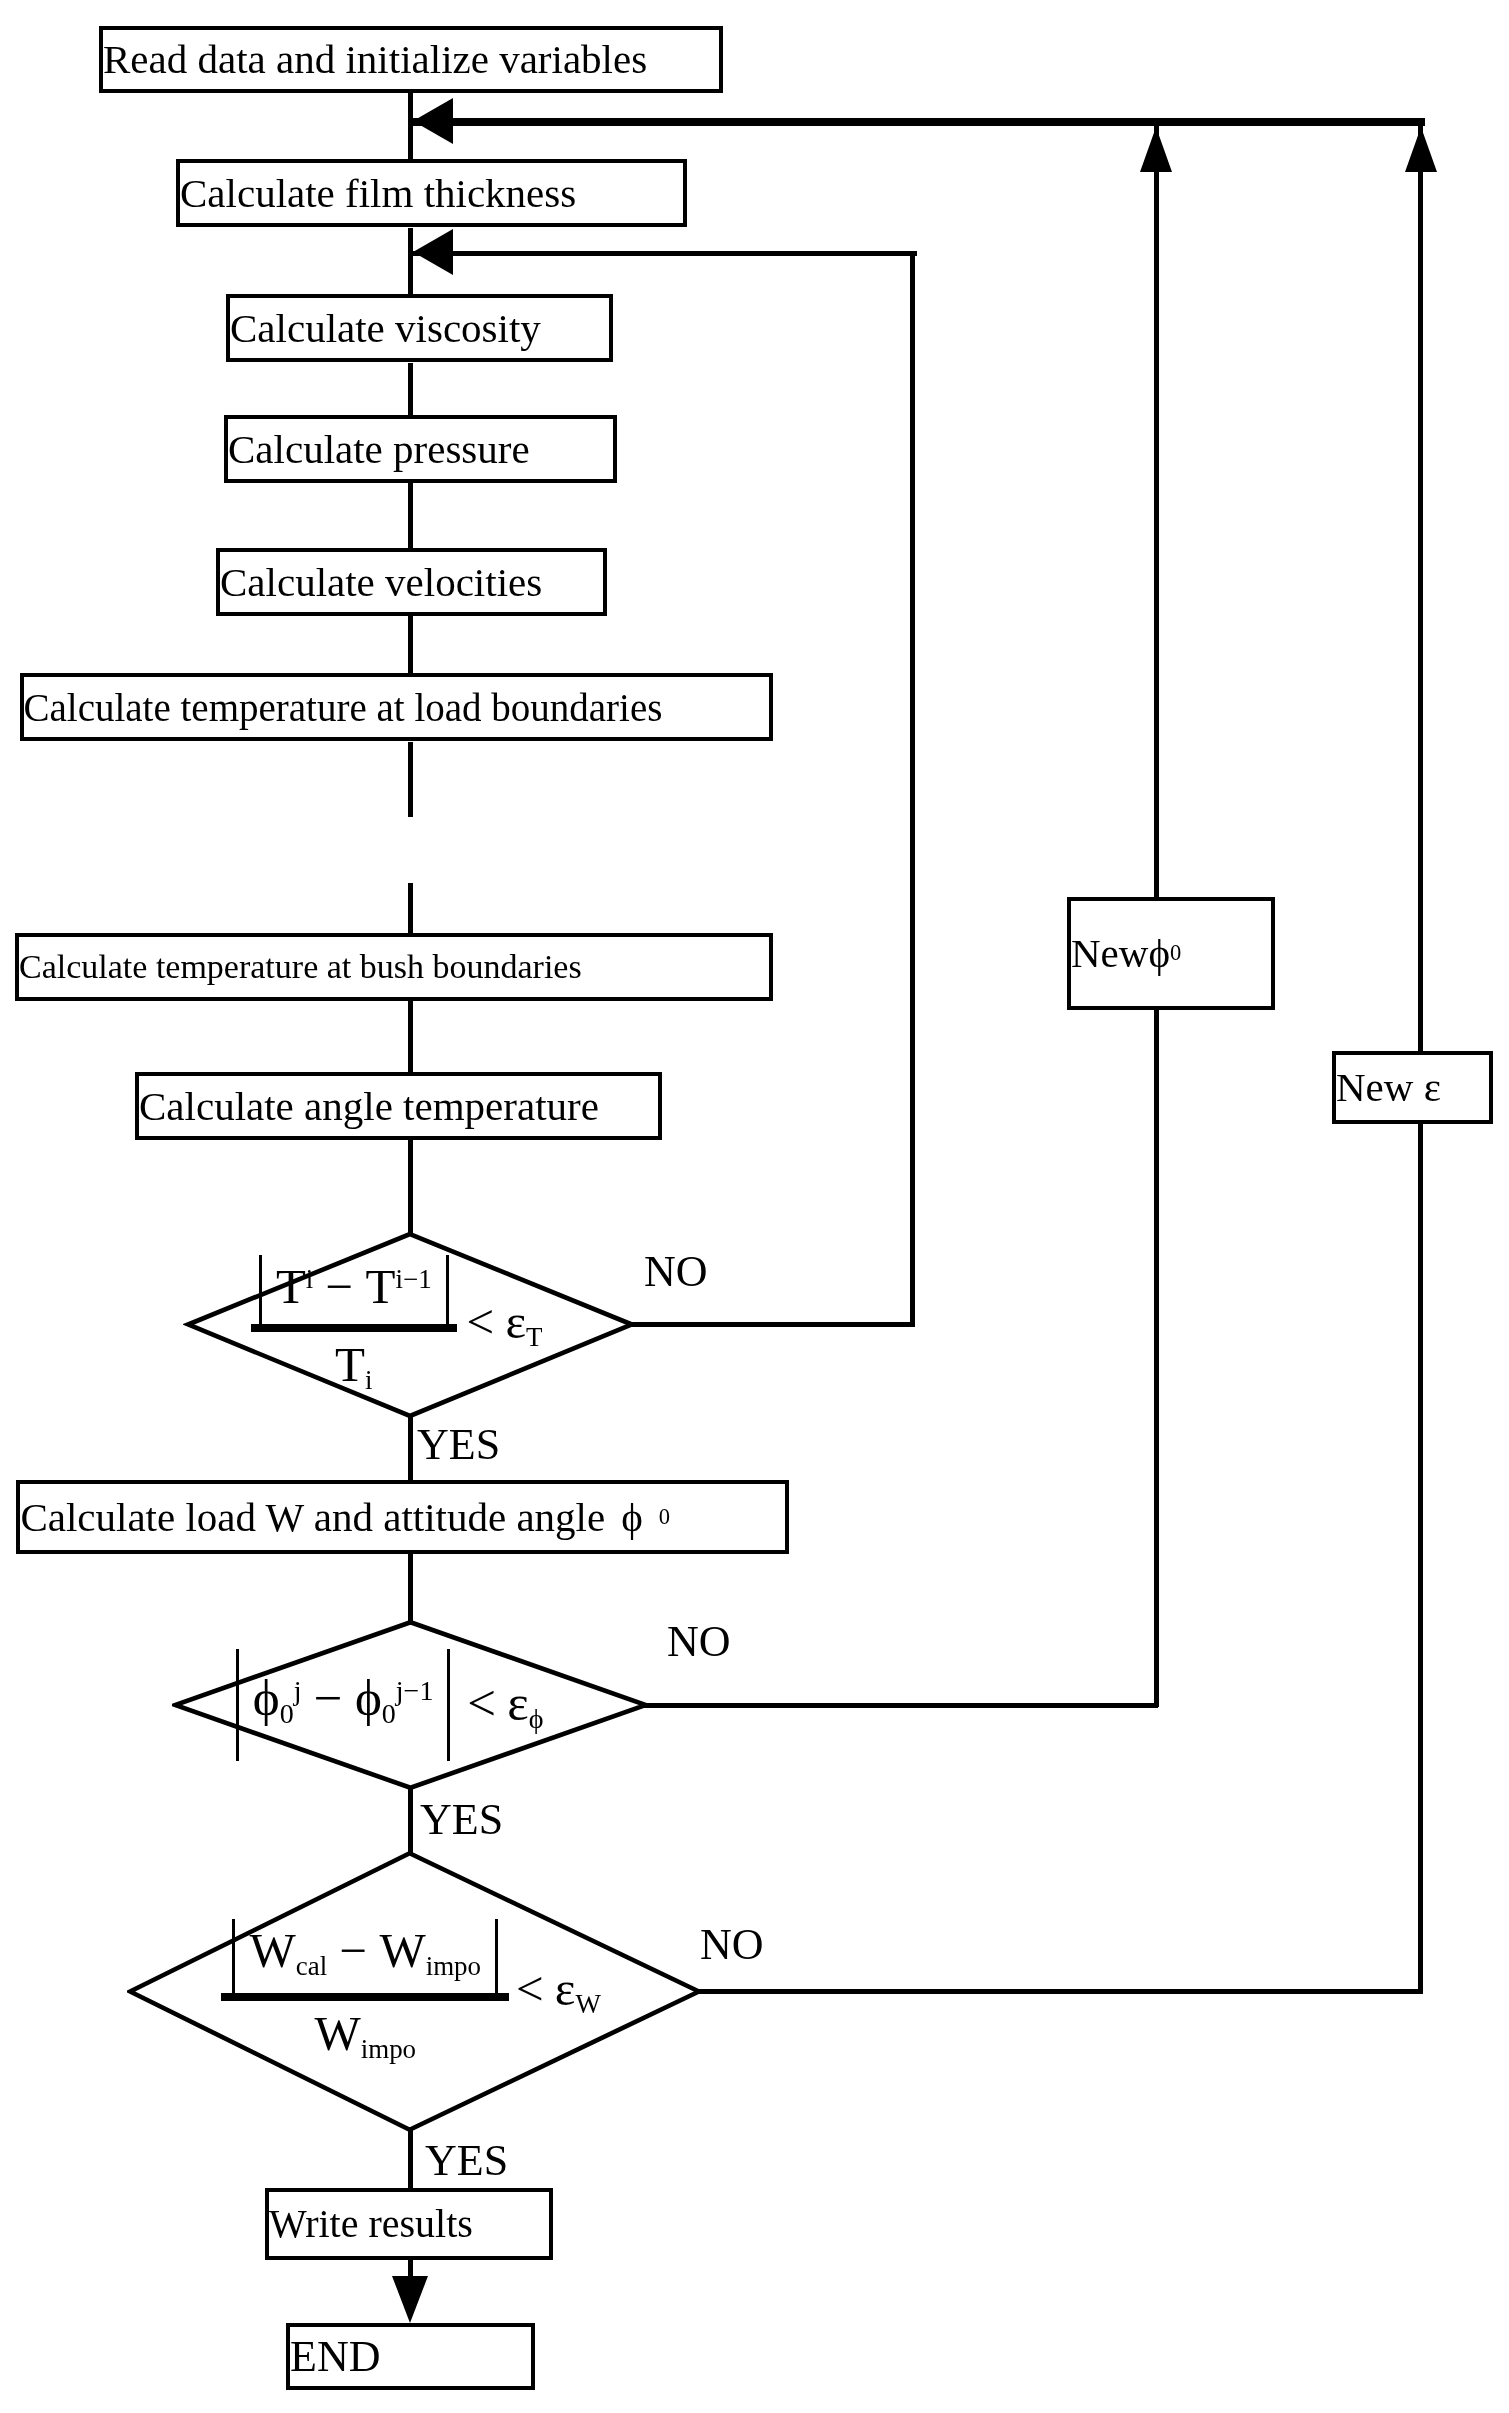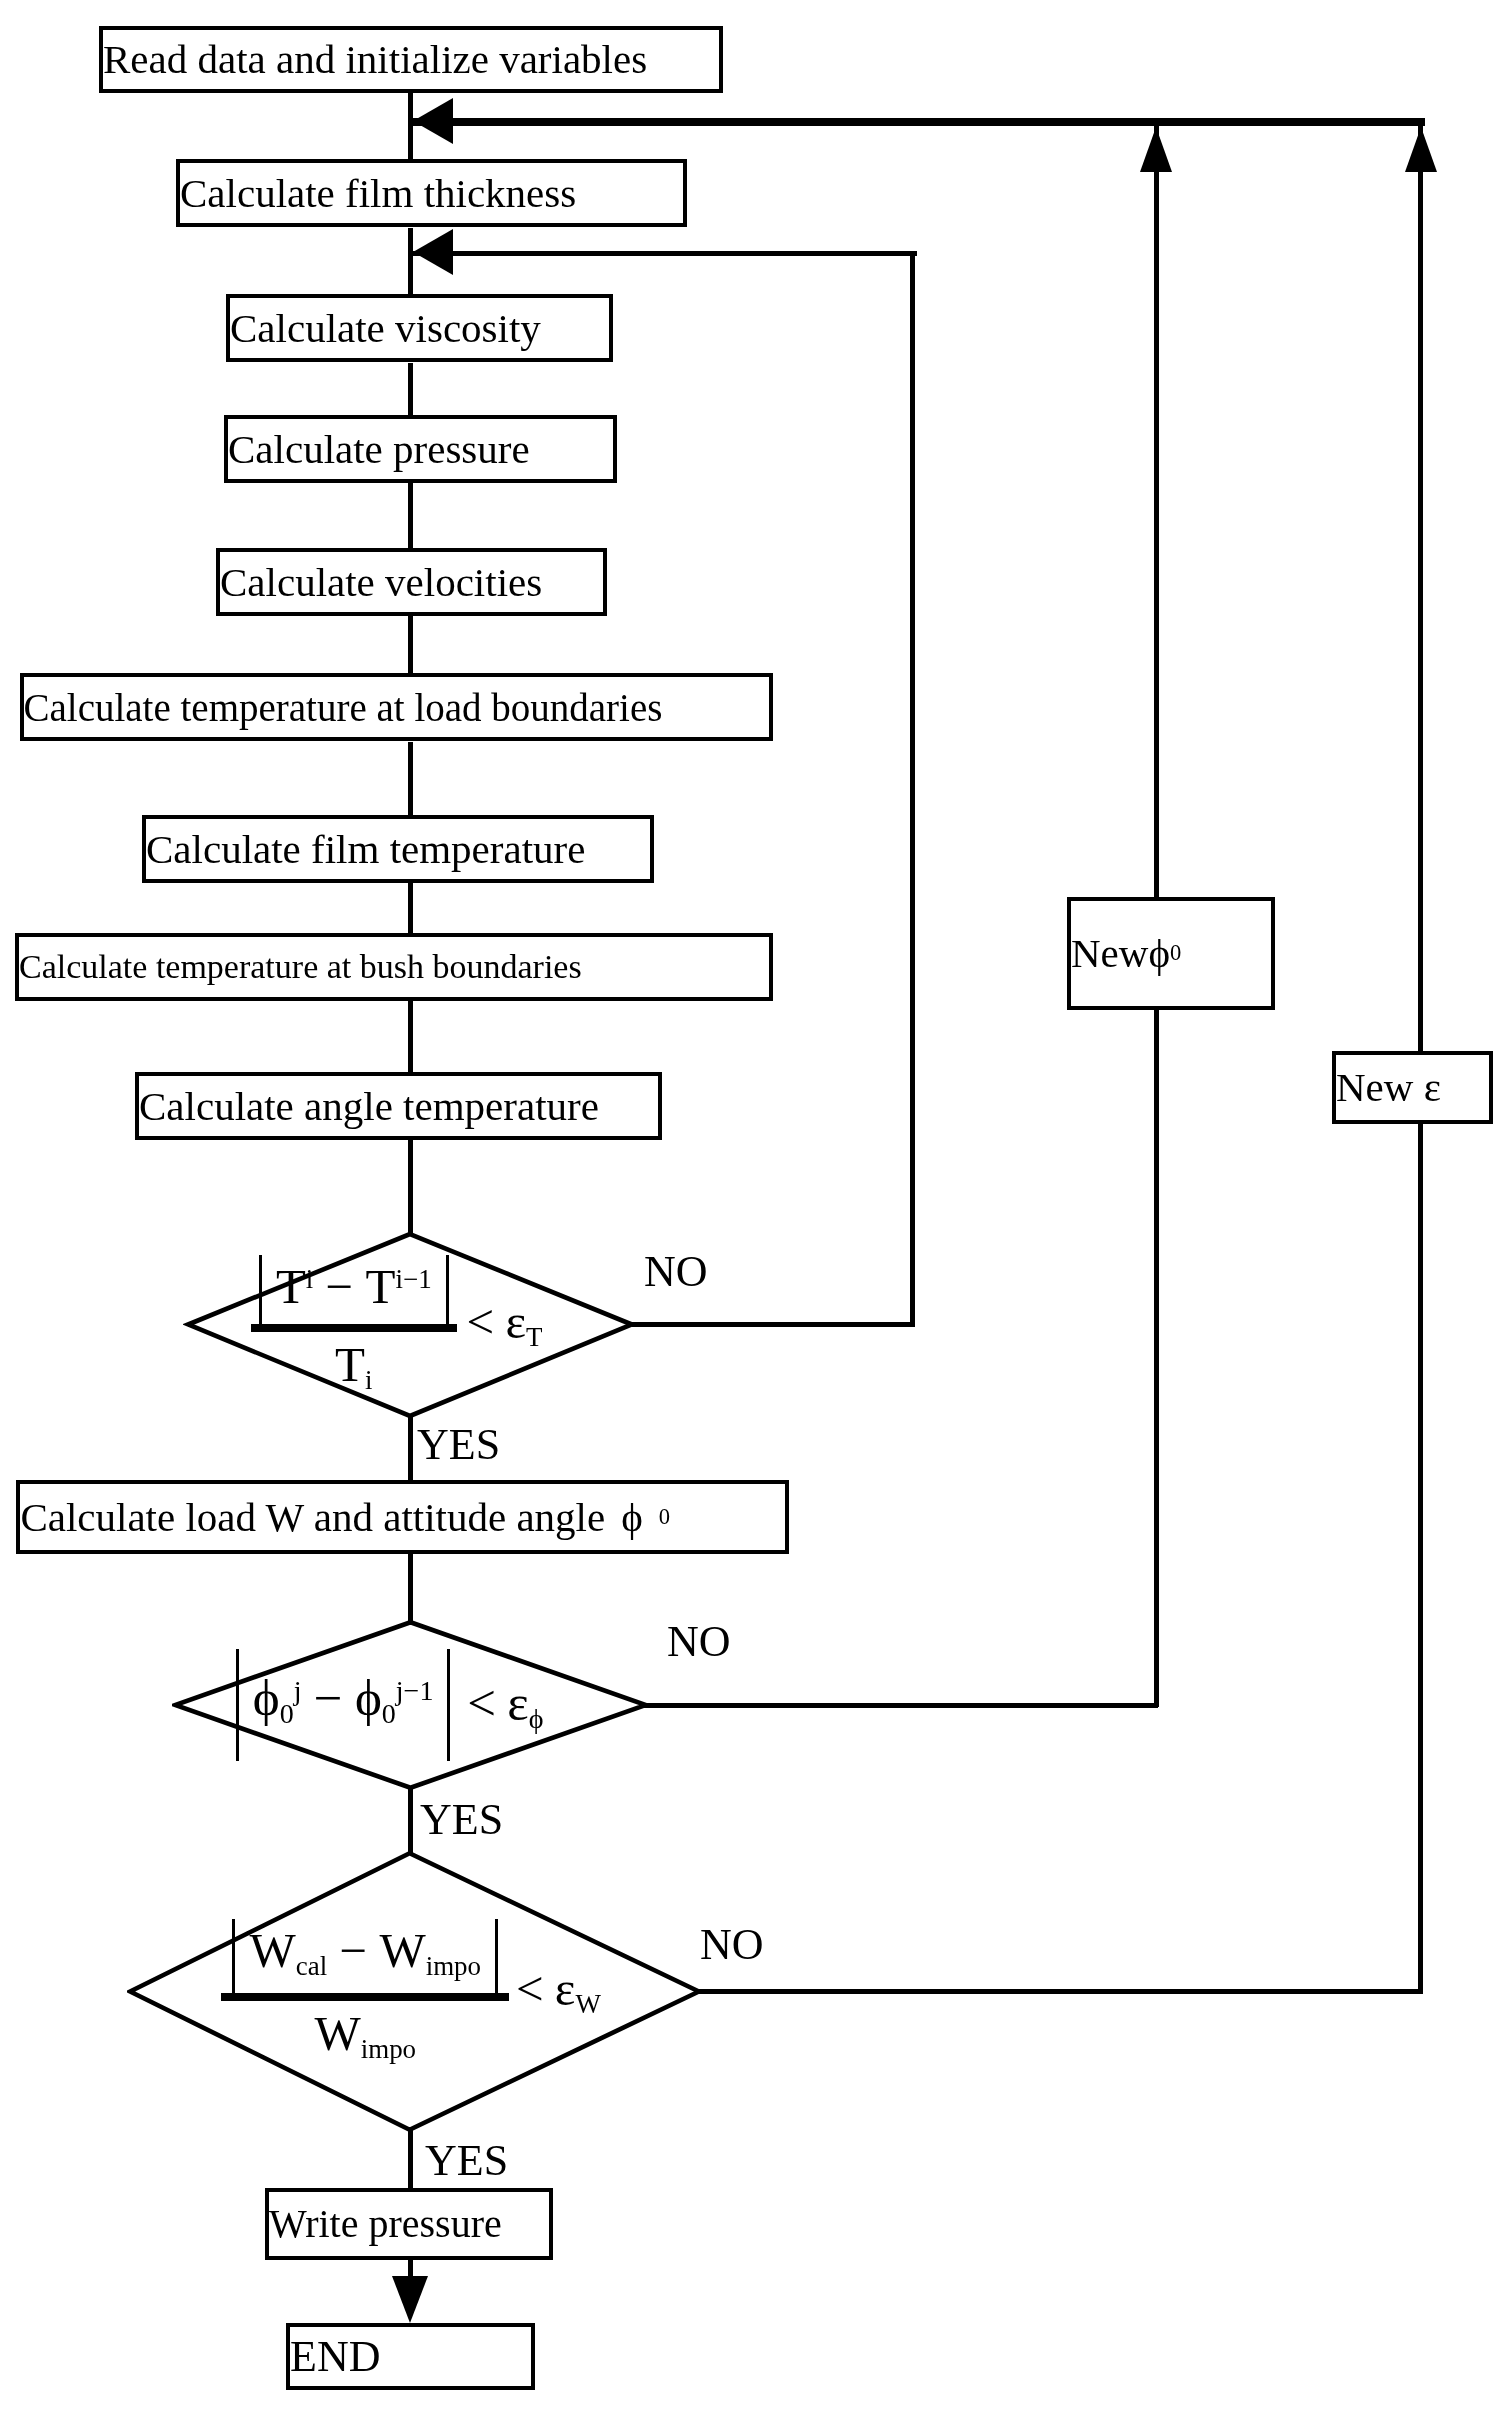--- a/index.html
+++ b/index.html
@@ -137,23 +137,20 @@
   </div>
   <div class="pbox" style="left:226px; top:294px; width:387px; height:68px;">
     <span>Calculate viscosity</span>
   </div>
   <div class="pbox" style="left:216px; top:548px; width:391px; height:68px;">
     <span>Calculate velocities</span>
   </div>
   <div class="pbox" style="left:19.5px; top:673px; width:753px; height:68px; font-size:39px;">
     <span>Calculate temperature at load boundaries</span>
   </div>
-  <div class="pbox" style="left:142px; top:815px; width:512px; height:68px;">
-    <span>Calculate film temperature</span>
-  </div>
   <div class="pbox" style="left:15px; top:933px; width:758px; height:68px; font-size:34px;">
     <span>Calculate temperature at bush boundaries</span>
   </div>
   <div class="pbox" style="left:135px; top:1072px; width:527px; height:68px;">
     <span>Calculate angle temperature</span>
   </div>
   <div class="pbox" style="left:16.4px; top:1480px; width:773px; height:74px;gap:16px;">
     <span>Calculate load W and attitude angle </span>
       <span>ϕ</span>
       <span class="sb">0</span>
@@ -162,21 +159,21 @@
   <div class="pbox" style="left:1067px; top:897px; width:208px; height:113px;">
     <span>New </span>
       <span>ϕ</span>
       <span class="sb">0</span>
   </div>
   <div class="pbox" style="left:1332px; top:1051px; width:161px; height:73px;">
     <span>New ε</span>
   </div>
 
   <div class="pbox" style="left:265px; top:2188px; width:288px; height:72px; font-size:40px;">
-    <span>Write pressure</span>
+    <span>Write results</span>
   </div>
   <div class="pbox" style="left:286px; top:2323px; width:249px; height:67px; font-size:44px;">
     <span>END</span>
   </div>
 
   <div class="formula" style="left:267px; top:1242px; width:267px; height:164px; font-size:49px;">
     <div class="frac">
       <div class="num">
         <span>T</span><span class="sp">i</span><span class="op">−</span><span>T</span><span class="sp">i−1</span>
       </div>

